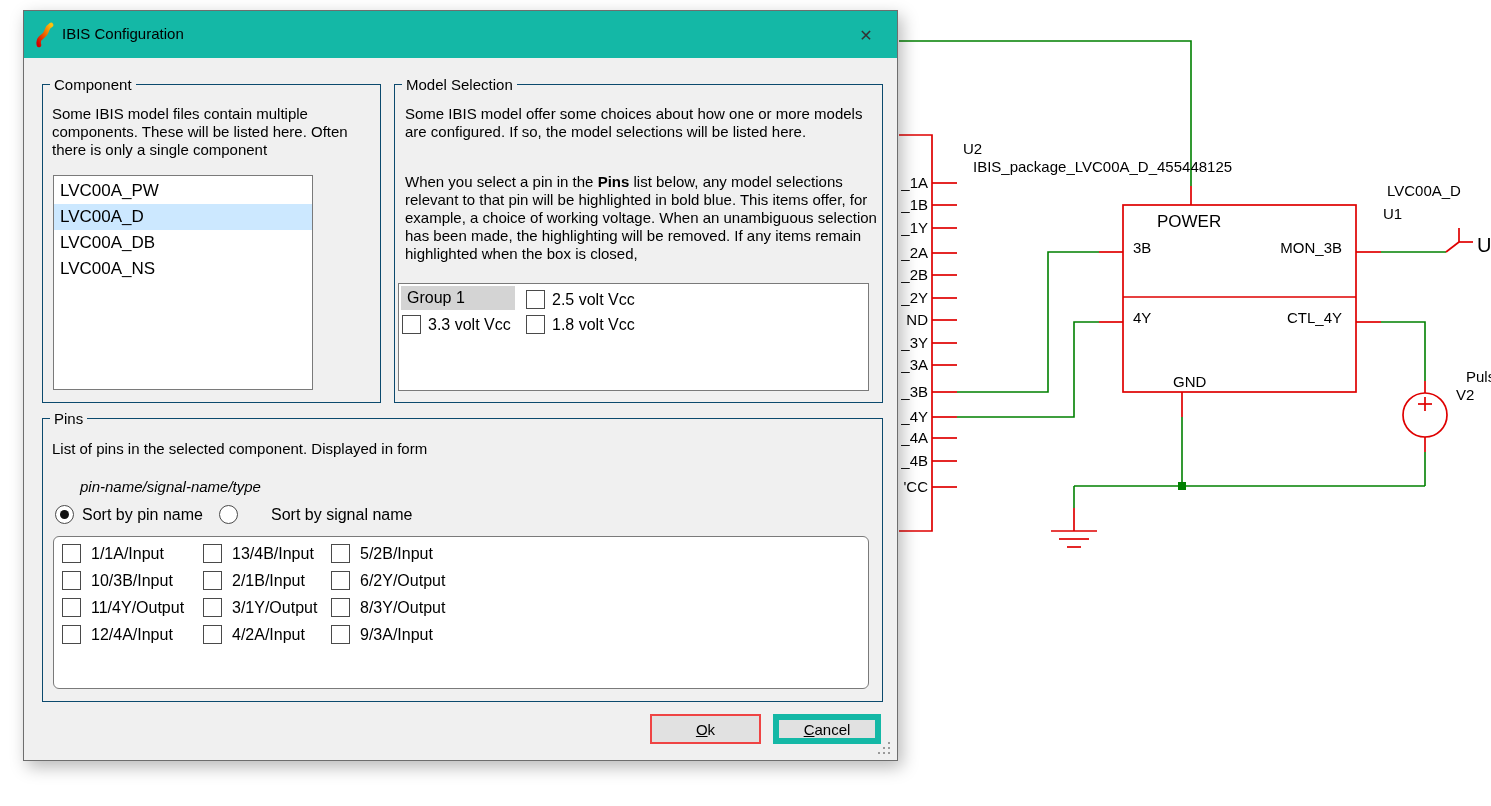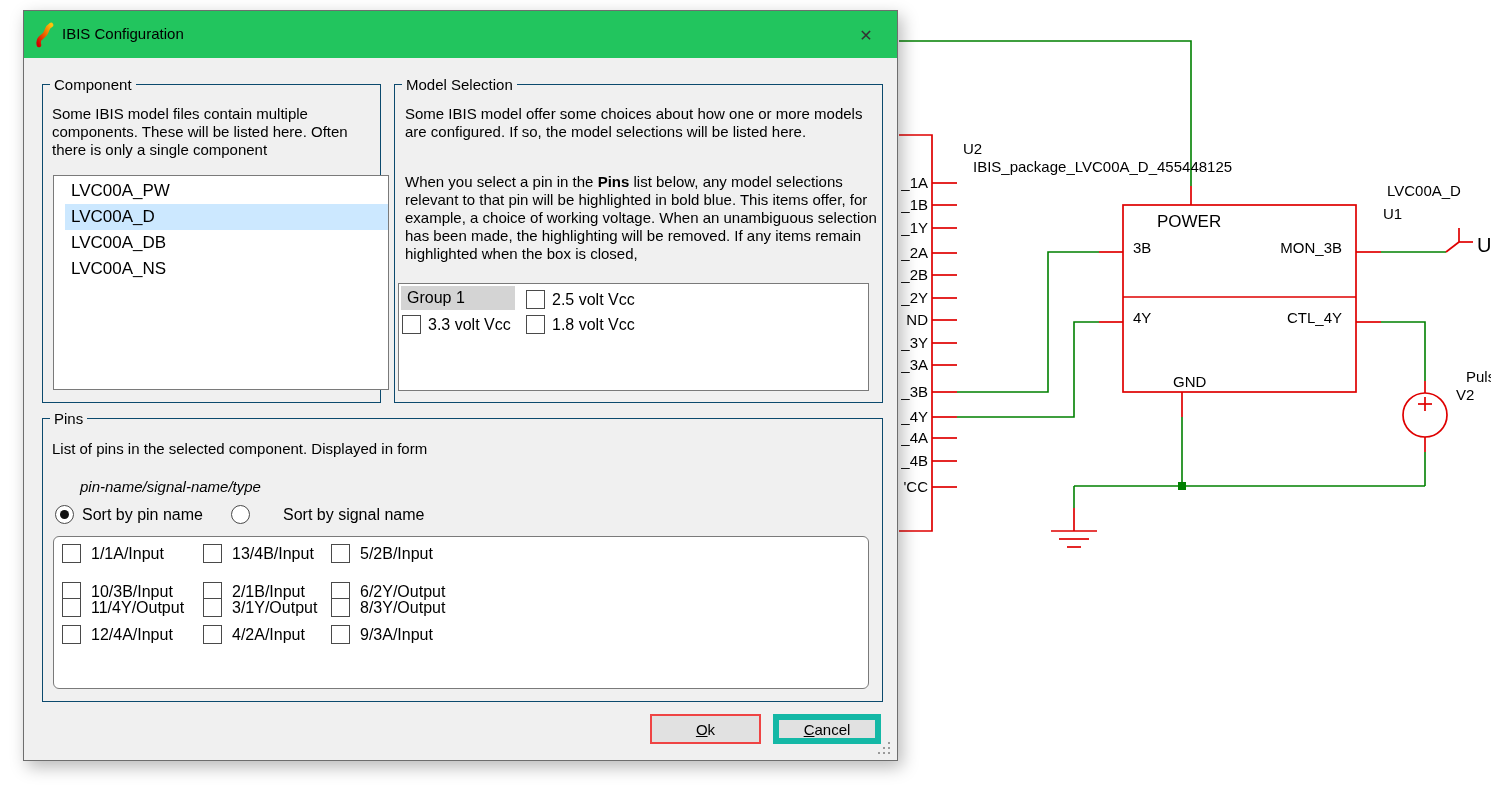--- a/index.html
+++ b/index.html
@@ -9,68 +9,68 @@
   
   svg.schematic { position:absolute; left:0; top:0; }
   svg.schematic text { font-family:"Liberation Sans", sans-serif; font-size:15px; fill:#000; }
   svg.schematic text.fs17 { font-size:17px; }
   svg.schematic text.fs20 { font-size:20px; }
 
   
   .dialog { position:absolute; left:23px; top:10px; width:875px; height:751px;
             background:#f0f0f0; border:1px solid #6e6e6e; box-sizing:border-box;
             box-shadow:4px 6px 16px rgba(0,0,0,0.28); }
-  .titlebar { position:absolute; left:0; top:0; right:0; height:47px; background:#22c55e; }
+  .titlebar { position:absolute; left:0; top:0; right:0; height:47px; background:#14b8a6; }
   .logo { position:absolute; left:11px; top:11px; width:21px; height:26px; }
   .title { position:absolute; left:38px; top:14px; font-size:15px; }
   .close { position:absolute; right:14px; top:10px; width:34px; height:28px; display:flex;
            align-items:center; justify-content:center; font-size:16px; color:#333; cursor:default; }
 
   .gb { position:absolute; border:1px solid #0c4a6e; }
   .gb-label { position:absolute; top:-9px; left:7px; background:#f0f0f0; padding:0 4px; font-size:15px; white-space:nowrap; }
   #gb-component { left:18px; top:73px;  width:337px; height:317px; }
   #gb-modelsel  { left:370px; top:73px; width:487px; height:317px; }
   #gb-pins      { left:18px; top:407px; width:839px; height:282px; }
 
   .desc { position:absolute; font-size:15px; line-height:18px; }
   #comp-desc { left:9px; top:20px; width:318px; }
   #ms-desc   { left:10px; top:20px; width:468px; }
   #ms-note   { left:10px; top:88px; width:474px; font-size:15px; line-height:18px; }
   #ms-note b { font-weight:bold; }
 
   .listbox { position:absolute; background:#fff; border:1px solid #7a7a7a; box-sizing:border-box; }
-  #comp-list { left:10px; top:90px; width:336px; height:215px; font-size:17px; padding-top:2px;padding-left:11px; }
+  #comp-list { left:10px; top:90px; width:260px; height:215px; font-size:17px; padding-top:2px; }
   .list-item { height:26px; line-height:26px; padding-left:6px; white-space:nowrap; }
   .list-item.selected { background:#cce8ff; }
 
   #group-area { left:3px; top:198px; width:471px; height:108px; }
   .ga-header { position:absolute; left:2px; top:2px; width:114px; height:24px; background:#d4d4d4;
                font-size:16px; line-height:24px; padding-left:6px; box-sizing:border-box; }
   .check { position:absolute; display:flex; align-items:center; gap:7px; }
   .cb { width:19px; height:19px; background:#fff; border:1px solid #4a4a4a; box-sizing:border-box; flex:none; }
   .cb-label { font-size:16px; white-space:nowrap; }
   #cb-25 { left:127px; top:6px; }
   #cb-33 { left:3px;   top:31px; }
   #cb-18 { left:127px; top:31px; }
 
   #pins-desc   { left:9px; top:21px; }
   #pins-format { left:9px; top:59px; font-style:italic;margin-left:28px; }
   .radio-opt { position:absolute; display:flex; align-items:center; gap:8px; }
   #radio-pin    { left:12px;  top:86px; }
-  #radio-signal { left:188px; top:86px;gap:33px; }
+  #radio-signal { left:176px; top:86px;gap:33px; }
   .radio { width:19px; height:19px; border:1px solid #4a4a4a; border-radius:50%; background:#fff;
            box-sizing:border-box; position:relative; flex:none; }
   .radio.on::after { content:""; position:absolute; left:4px; top:4px; width:9px; height:9px;
                      border-radius:50%; background:#111; }
   .radio-label { font-size:16px; white-space:nowrap; }
 
   #pins-list { left:10px; top:117px; width:816px; height:153px;border-radius:6px; }
   .pin-item { position:absolute; display:flex; align-items:center; gap:10px; font-size:16px; white-space:nowrap; }
   .pc0 { left:8px; }  .pc1 { left:149px; } .pc2 { left:277px; }
-  .pr0 { top:7px; }   .pr1 { top:45px;align-items:flex-end; }   .pr2 { top:61px; }   .pr3 { top:88px; }
+  .pr0 { top:7px; }   .pr1 { top:34px;align-items:flex-end; }   .pr2 { top:61px; }   .pr3 { top:88px; }
 
   .btn { position:absolute; top:703px; height:30px; background:#e1e1e1; font-size:15px;
          display:flex; align-items:center; justify-content:center; box-sizing:border-box; cursor:default; }
   #btn-ok     { left:626px; width:111px; border:2px solid #ef4444; }
   #btn-cancel { left:749px; width:108px; border:6px solid #14b8a6; }
   .accel { text-decoration:underline; }
 
   .grip { position:absolute; right:7px; bottom:6px; width:2px; height:2px; background:#9a9a9a;
           box-shadow:-5px 0 0 #9a9a9a, -10px 0 0 #9a9a9a, 0 -5px 0 #9a9a9a, -5px -5px 0 #9a9a9a, 0 -10px 0 #9a9a9a; }
 </style>

